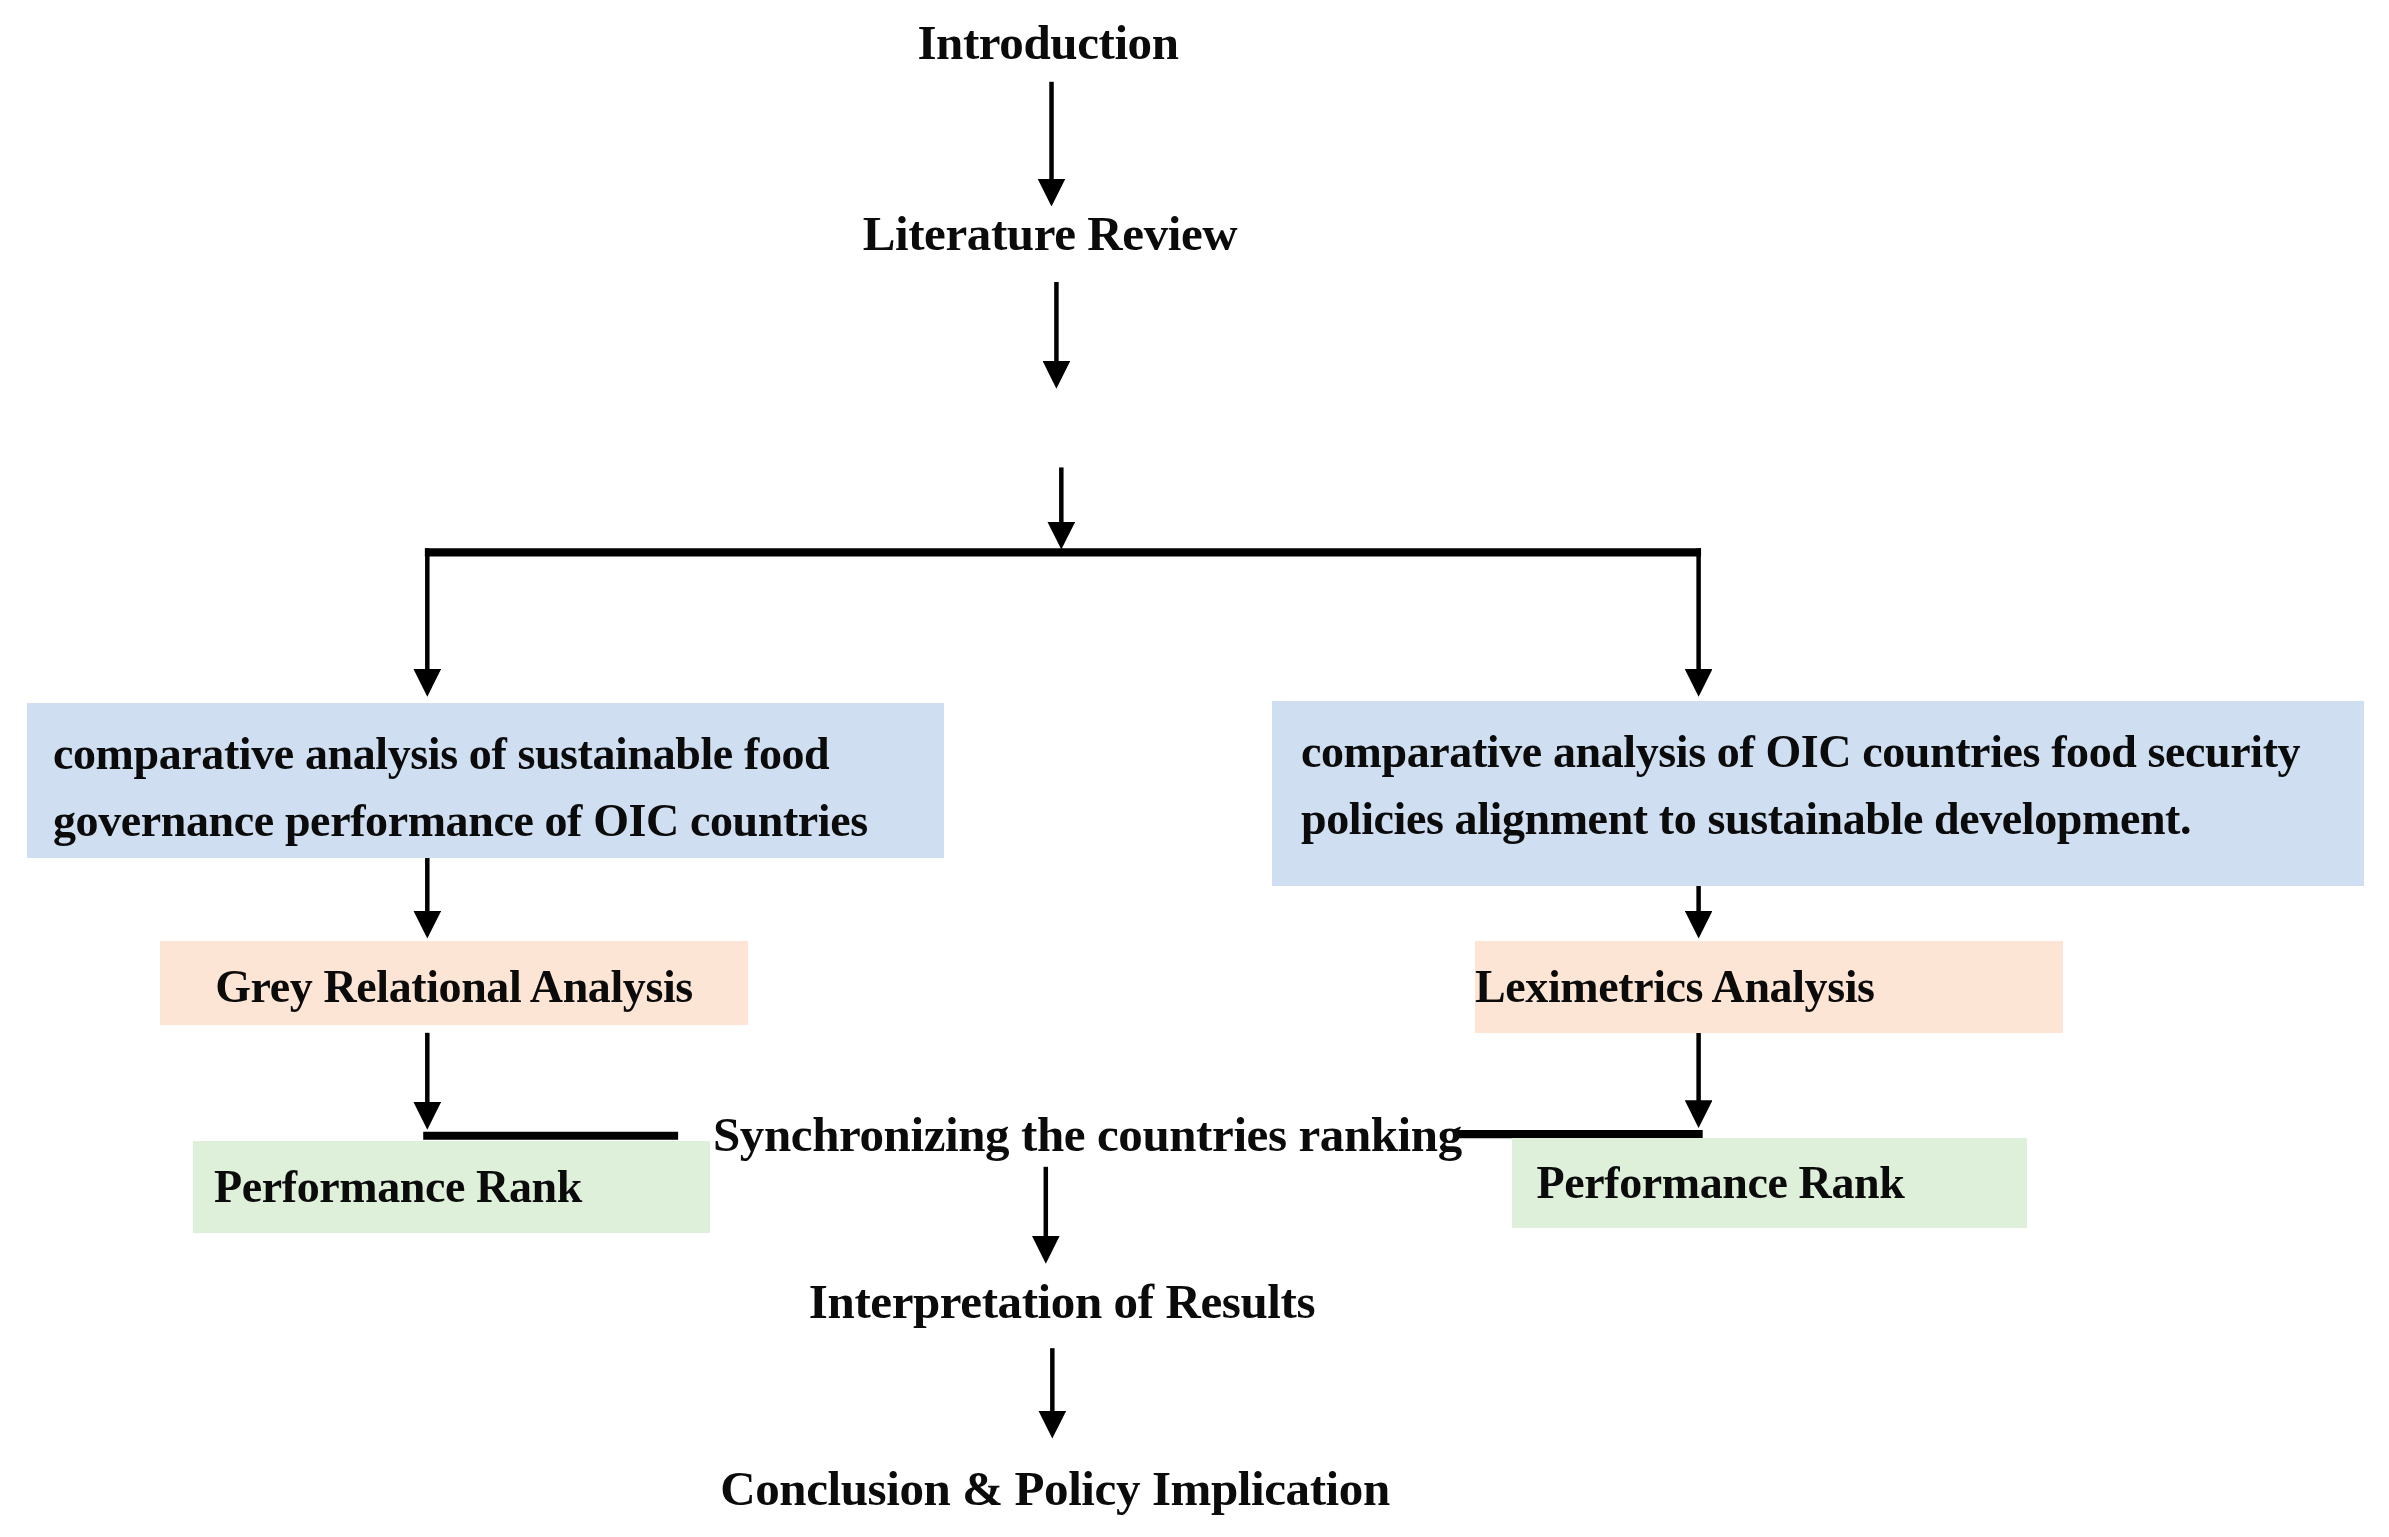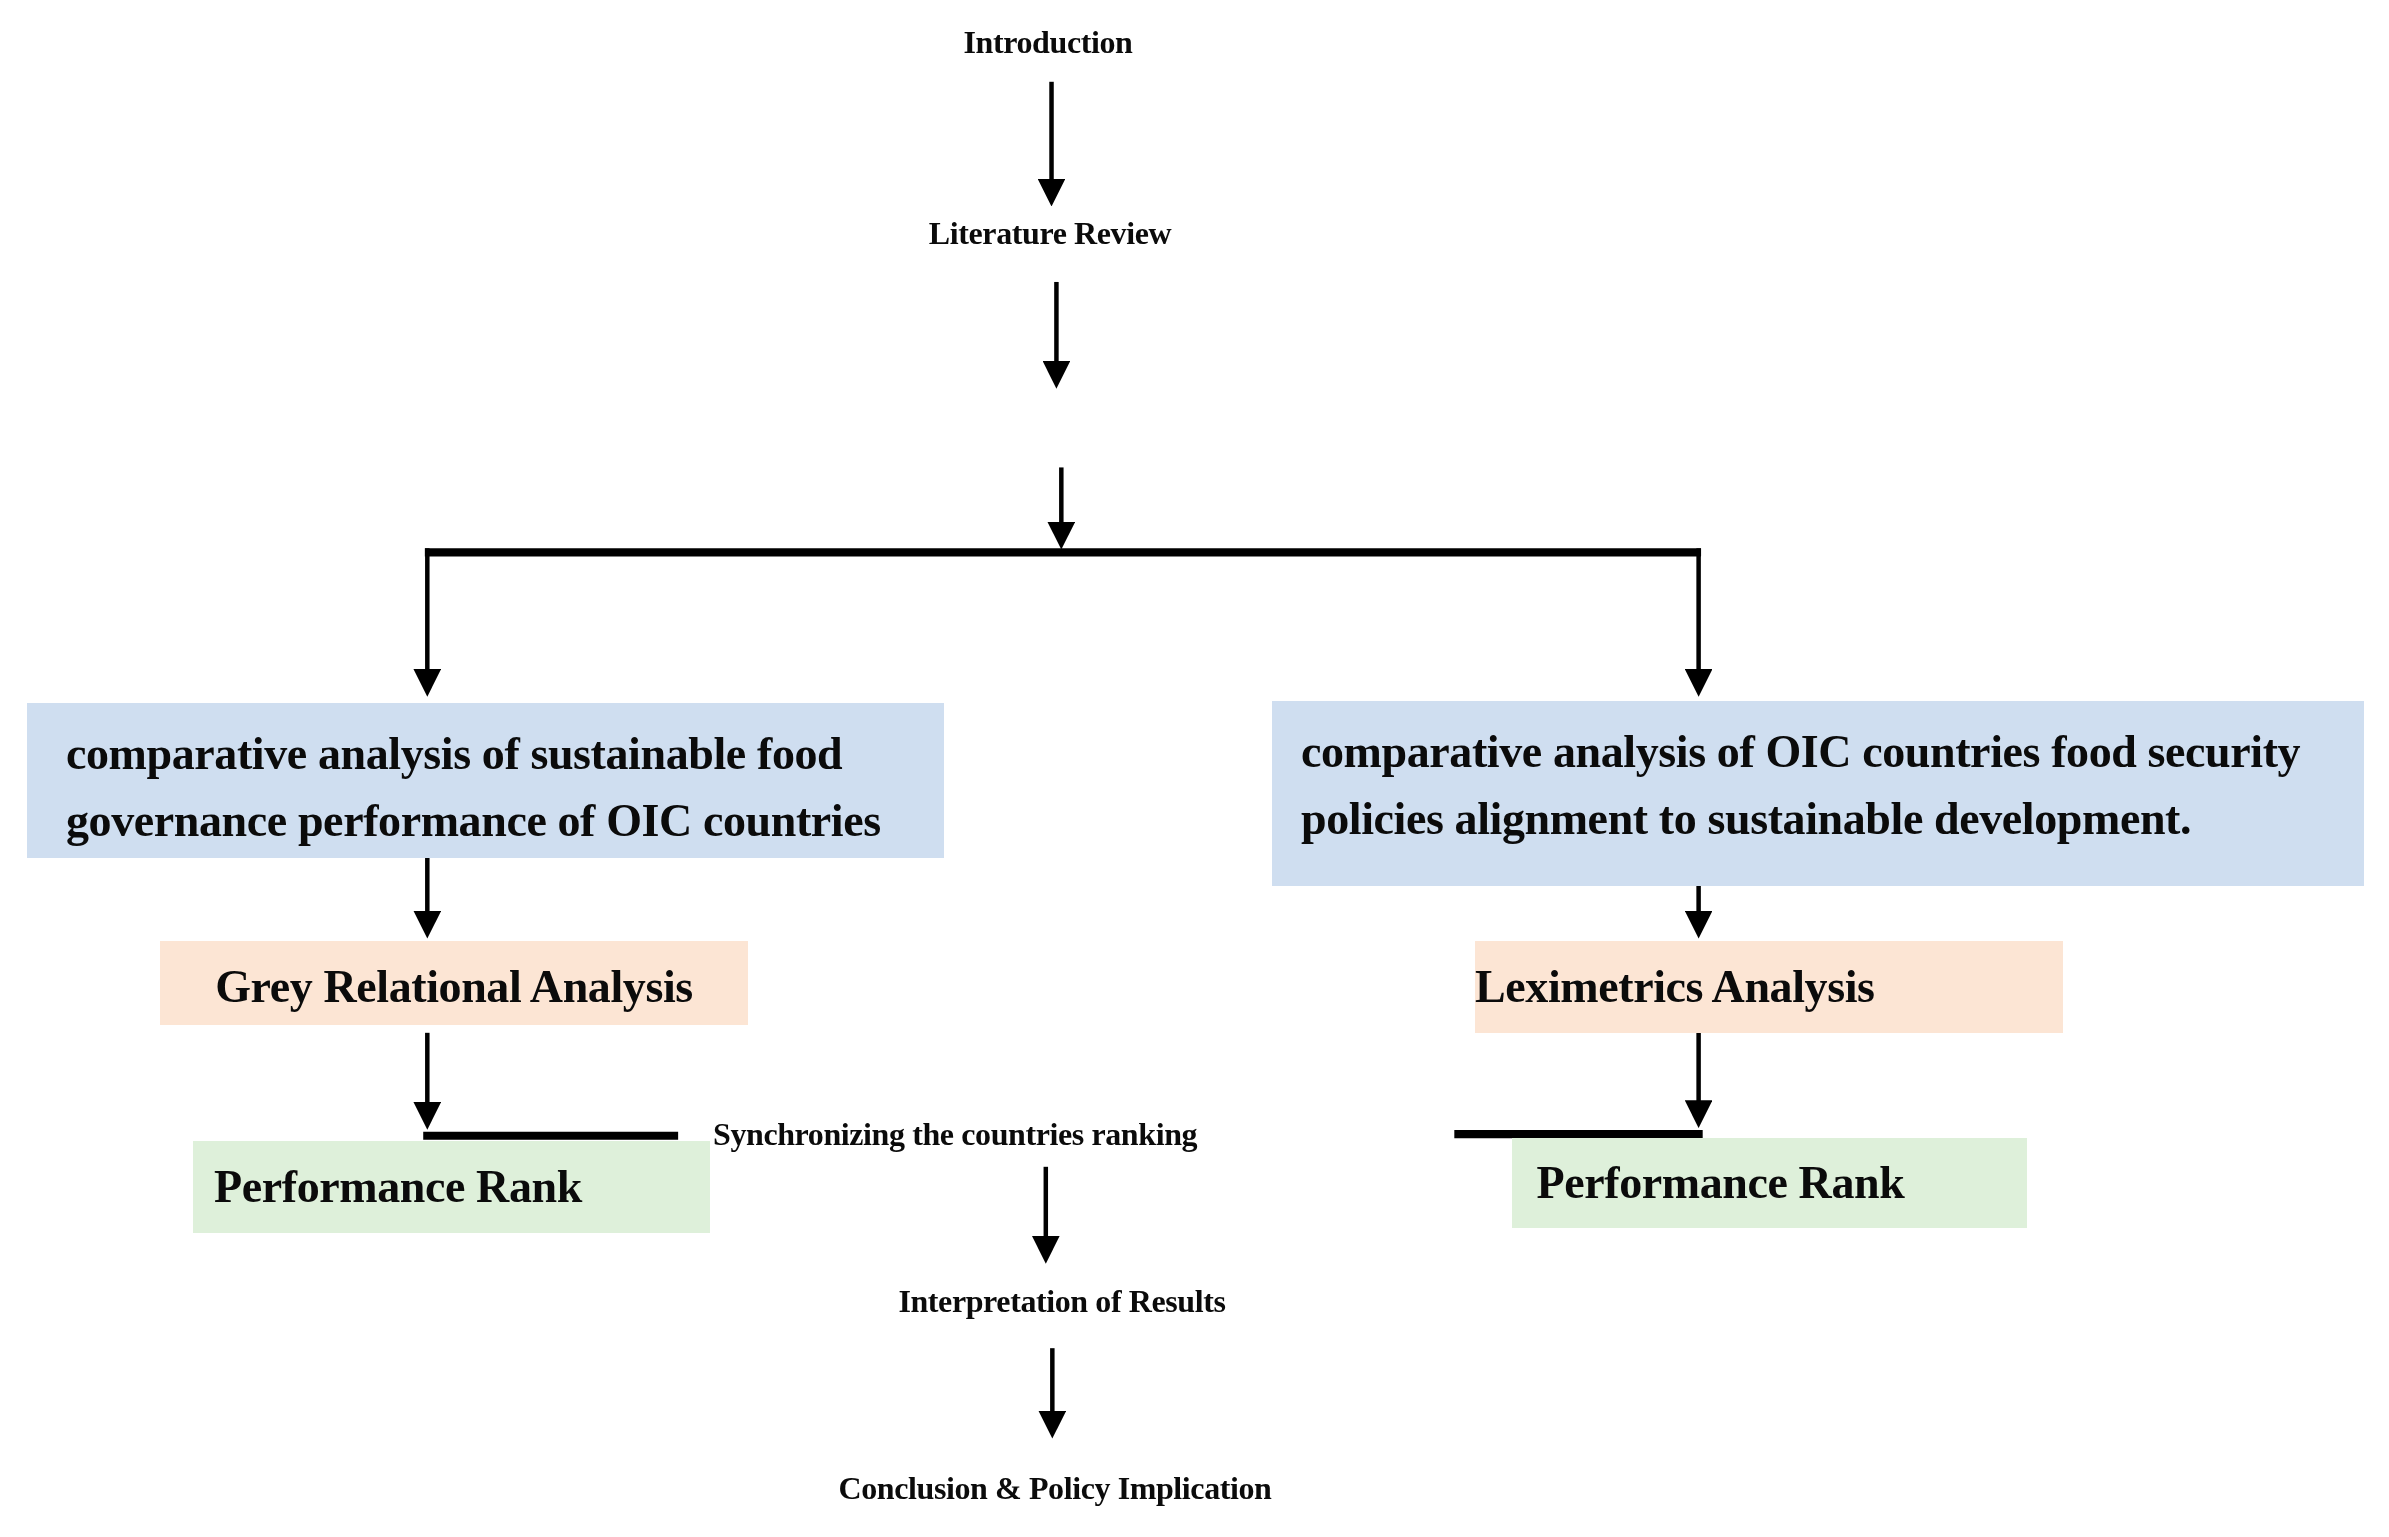--- a/index.html
+++ b/index.html
@@ -19,40 +19,40 @@
     width: 2389px; height: 1537px;
     pointer-events: none;
   }
   .connector-layer line { stroke: var(--line, #000); }
   .connector-layer .thin  { stroke-width: 5.5px; }
   .connector-layer .thick { stroke-width: 10px; }
   #arw path { fill: var(--line, #000); }
 
   .label {
     position: absolute;
-    font-size: 32px;
+    font-size: 49px;
     letter-spacing: -0.4px;
     line-height: 59px;
     white-space: nowrap;
   }
   .label.centered { transform: translateX(-50%); }
 
   .box {
     position: absolute;
     font-size: 46px;
     letter-spacing: -0.4px;
     box-sizing: border-box;
   }
   .box-blue   { background: var(--box-blue,   #cfdef0); }
   .box-orange { background: var(--box-orange, #fce5d4); }
   .box-green  { background: var(--box-green,  #def0da); }
 
   .box .bline { white-space: nowrap; line-height: 67px; }
 
-  .blue-left   { left: 27px;   top: 703px;  width: 917px; height: 155px; padding: 17px 0 0 39px; }
+  .blue-left   { left: 27px;   top: 703px;  width: 917px; height: 155px; padding: 17px 0 0 26px; }
   .blue-right  { left: 1272px; top: 701px;  width: 1092px; height: 185px; padding: 17px 0 0 29px; }
 
   .orange-left  { left: 160px;  top: 941px; width: 588px; height: 84px; text-align: center; line-height: 92px; white-space: nowrap; }
   .orange-right { left: 1475px; top: 941px; width: 588px; height: 92px; text-align: left; line-height: 92px; white-space: nowrap; }
 
   .green-left  { left: 193px;  top: 1141px; width: 517px; height: 92px; padding-left: 21px; line-height: 92px; white-space: nowrap; }
   .green-right { left: 1512px; top: 1138px; width: 515px; height: 90px; padding-left: 24.5px; line-height: 90px; white-space: nowrap; }
 
   .lbl-introduction   { left: 1048px; top: 13px; }
   .lbl-litreview      { left: 1050px; top: 204px; }

